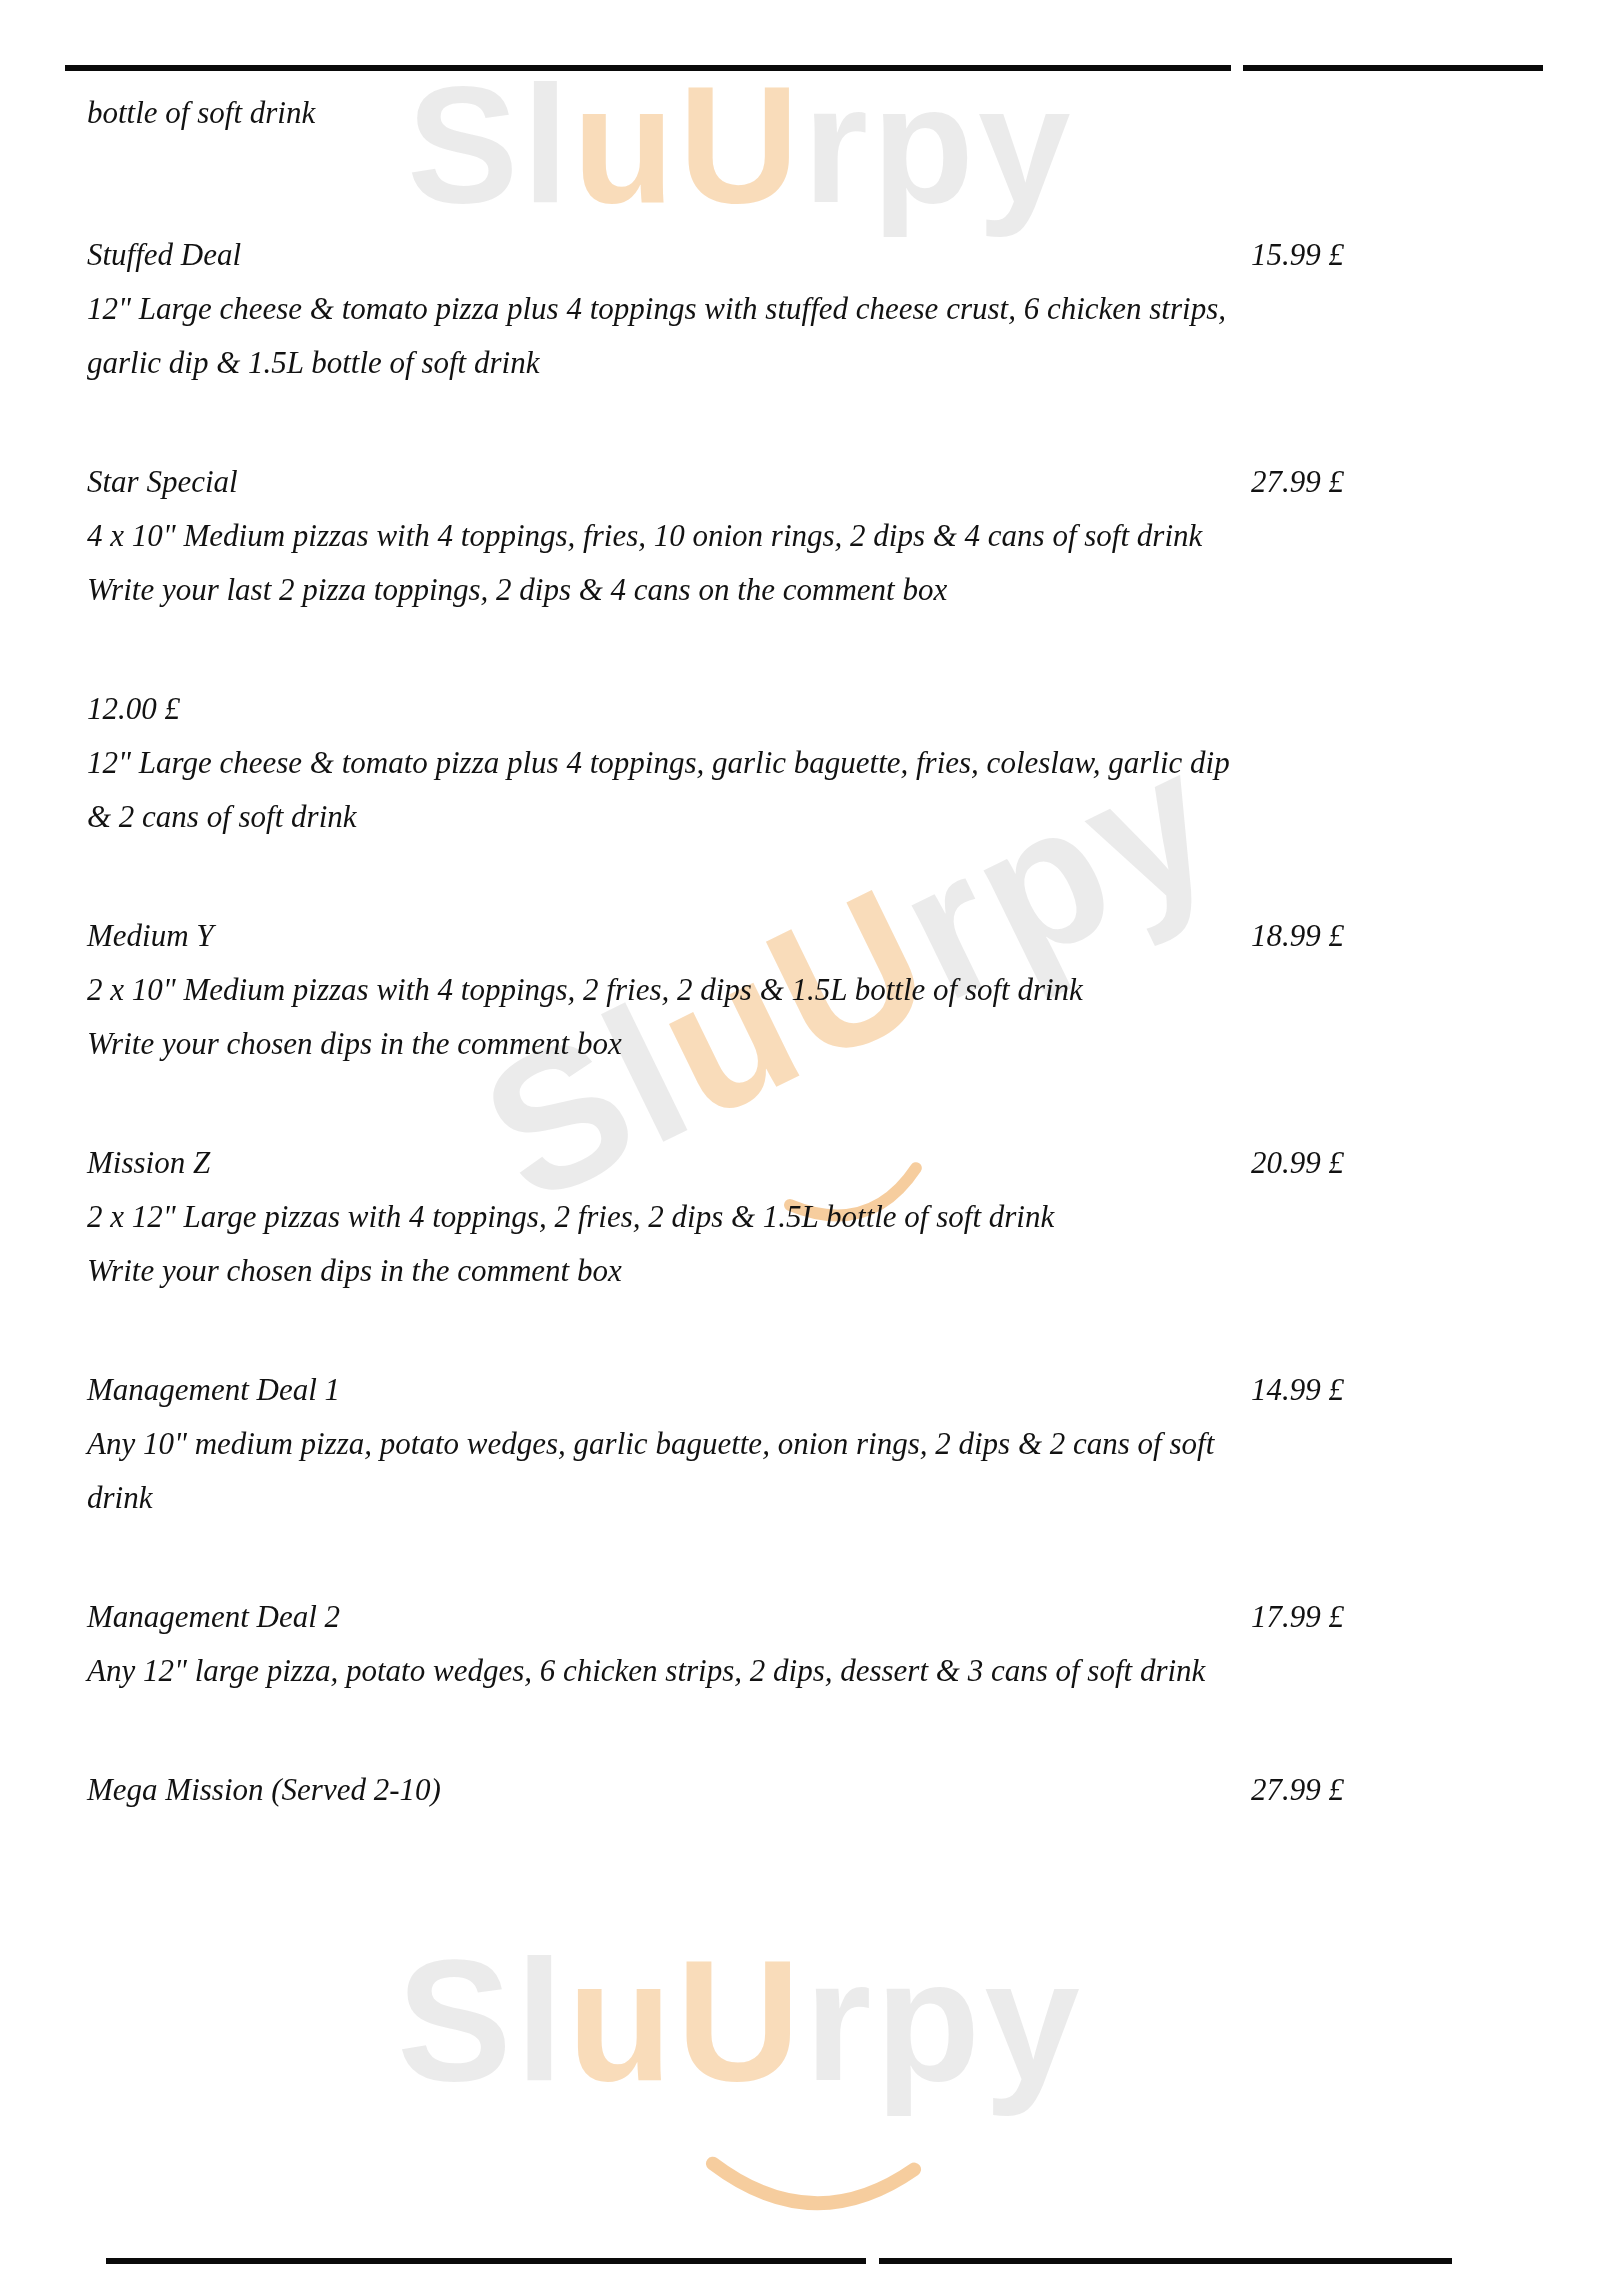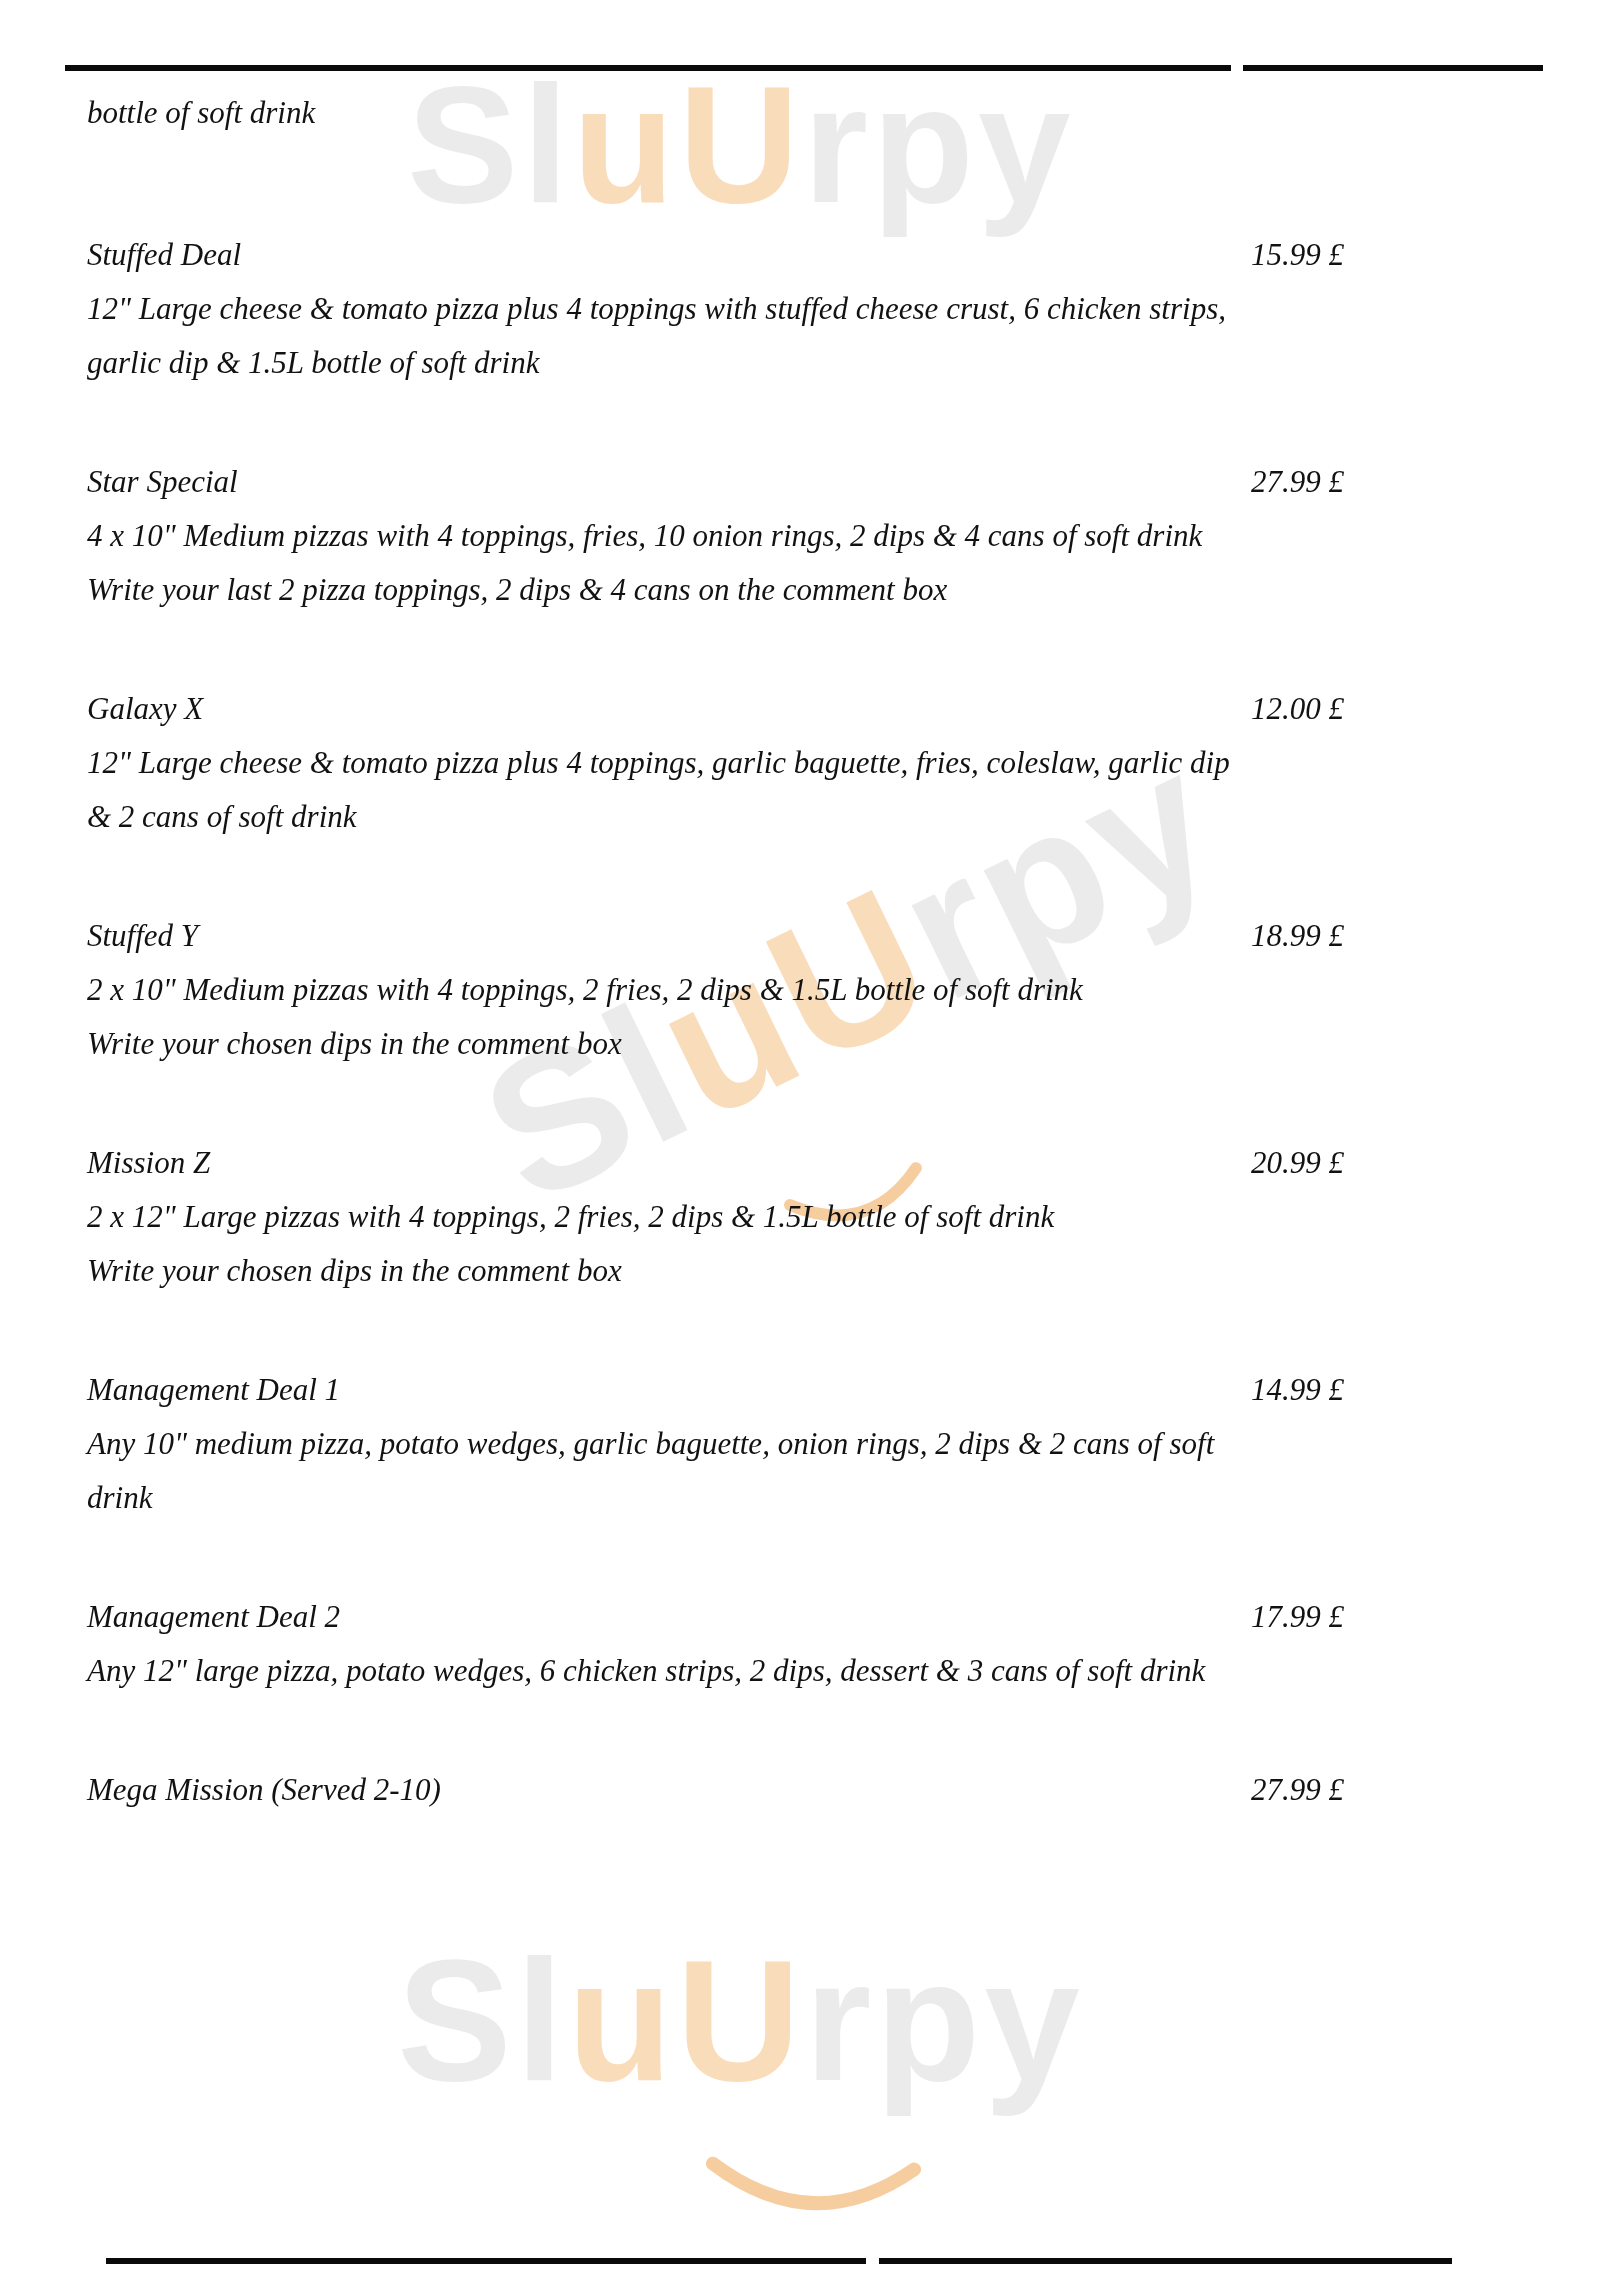--- a/index.html
+++ b/index.html
@@ -97,29 +97,28 @@
       <div class="item-header">
         <span class="item-name">Star Special</span>
         <span class="item-price">27.99 £</span>
       </div>
       <div class="item-desc">4 x 10" Medium pizzas with 4 toppings, fries, 10 onion rings, 2 dips &amp; 4 cans of soft drink</div>
       <div class="item-note">Write your last 2 pizza toppings, 2 dips &amp; 4 cans on the comment box</div>
     </div>
 
     <div class="menu-item">
       <div class="item-header">
-        <span class="item-name">Galaxy X</span>
         <span class="item-price">12.00 £</span>
       </div>
       <div class="item-desc">12" Large cheese &amp; tomato pizza plus 4 toppings, garlic baguette, fries, coleslaw, garlic dip &amp; 2 cans of soft drink</div>
     </div>
 
     <div class="menu-item">
       <div class="item-header">
-        <span class="item-name">Stuffed Y</span>
+        <span class="item-name">Medium Y</span>
         <span class="item-price">18.99 £</span>
       </div>
       <div class="item-desc">2 x 10" Medium pizzas with 4 toppings, 2 fries, 2 dips &amp; 1.5L bottle of soft drink</div>
       <div class="item-note">Write your chosen dips in the comment box</div>
     </div>
 
     <div class="menu-item">
       <div class="item-header">
         <span class="item-name">Mission Z</span>
         <span class="item-price">20.99 £</span>

